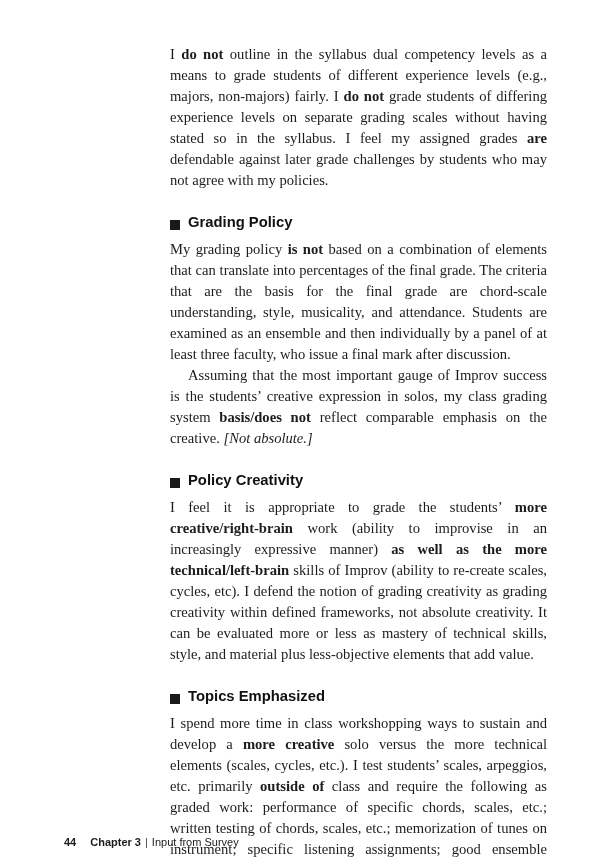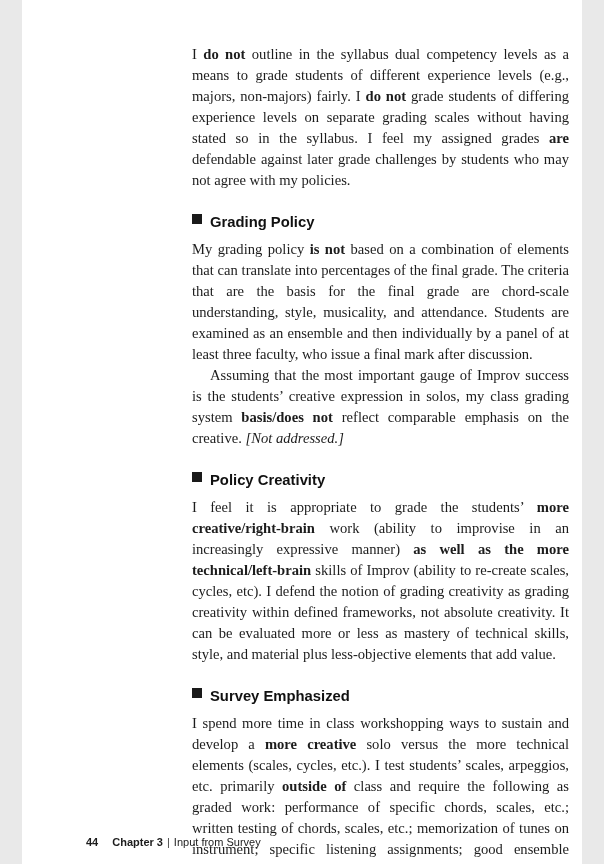--- a/index.html
+++ b/index.html
@@ -2,21 +2,21 @@
 <html><head>
 <meta charset="utf-8">
 <style>
   html, body {
     margin: 0;
     padding: 0;
     background: #e9e9e9;
   }
   .book-page {
     position: relative;
-    width: 560px;
+    width: 604px;
     height: 864px;
     margin: 0 auto;
     background: #ffffff;
     color: #1c1c1c;
     font-family: "Liberation Serif", serif;
     overflow: hidden;
   }
   .content {
     position: absolute;
     left: 170px;
@@ -34,21 +34,21 @@
     text-indent: 18px;
   }
   .para b {
     font-weight: bold;
   }
   .para i {
     font-style: italic;
   }
   .heading {
     display: flex;
-    align-items: flex-start;
+    align-items: flex-end;
     gap: 8px;
     margin: 23px 0 9px 0;
     font-family: "Liberation Sans", sans-serif;
     font-weight: bold;
     font-size: 14.8px;
     color: #111111;
   }
   .bullet {
     display: inline-block;
     width: 10px;
@@ -82,29 +82,29 @@
 
 <div class="book-page">
 
   <div class="content">
       <p class="para"><span>I </span><b>do not</b><span> outline in the syllabus dual competency levels as a means to grade students of different experience levels (e.g., majors, non-majors) fairly. I </span><b>do not</b><span> grade students of differing experience levels on separate grading scales without having stated so in the syllabus. I feel my assigned grades </span><b>are</b><span> defendable against later grade challenges by students who may not agree with my policies.</span></p>
       <h2 class="heading">
         <span class="bullet"></span>
         <span>Grading Policy</span>
       </h2>
       <p class="para"><span>My grading policy </span><b>is not</b><span> based on a combination of elements that can translate into percentages of the final grade. The criteria that are the basis for the final grade are chord-scale understanding, style, musicality, and attendance. Students are examined as an ensemble and then individually by a panel of at least three faculty, who issue a final mark after discussion.</span></p>
-      <p class="para indent"><span>Assuming that the most important gauge of Improv success is the students’ creative expression in solos, my class grading system </span><b>basis/does not</b><span> reflect comparable emphasis on the creative. </span><i>[Not addressed.]</i></p>
+      <p class="para indent"><span>Assuming that the most important gauge of Improv success is the students’ creative expression in solos, my class grading system </span><b>basis/does not</b><span> reflect comparable emphasis on the creative. </span><i>[Not absolute.]</i></p>
       <h2 class="heading">
         <span class="bullet"></span>
         <span>Policy Creativity</span>
       </h2>
       <p class="para"><span>I feel it is appropriate to grade the students’ </span><b>more creative/right-brain</b><span> work (ability to improvise in an increasingly expressive manner) </span><b>as well as the more technical/left-brain</b><span> skills of Improv (ability to re-create scales, cycles, etc). I defend the notion of grading creativity as grading creativity within defined frameworks, not absolute creativity. It can be evaluated more or less as mastery of technical skills, style, and material plus less-objective elements that add value.</span></p>
       <h2 class="heading">
         <span class="bullet"></span>
-        <span>Survey Emphasized</span>
+        <span>Topics Emphasized</span>
       </h2>
       <p class="para"><span>I spend more time in class workshopping ways to sustain and develop a </span><b>more creative</b><span> solo versus the more technical elements (scales, cycles, etc.). I test students’ scales, arpeggios, etc. primarily </span><b>outside of</b><span> class and require the following as graded work: performance of specific chords, scales, etc.; written testing of chords, scales, etc.; memorization of tunes on instrument; specific listening assignments; good ensemble playing; and good arranging of the tunes.</span></p>
     </div>
 
   <div class="footer">
     <span class="pagenum">44</span><span class="chapter">Chapter 3</span><span class="divider">|</span><span class="section">Input from Survey</span>
   </div>
 
 </div>
 

